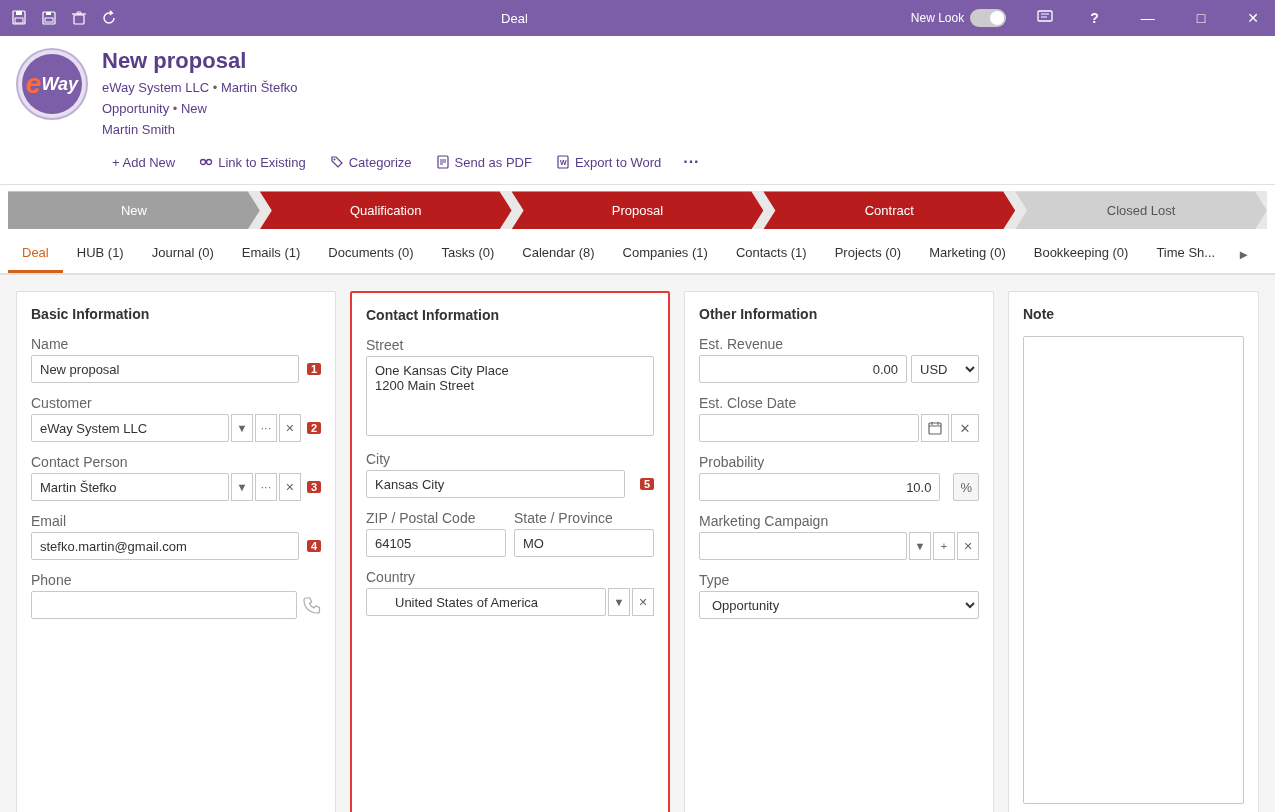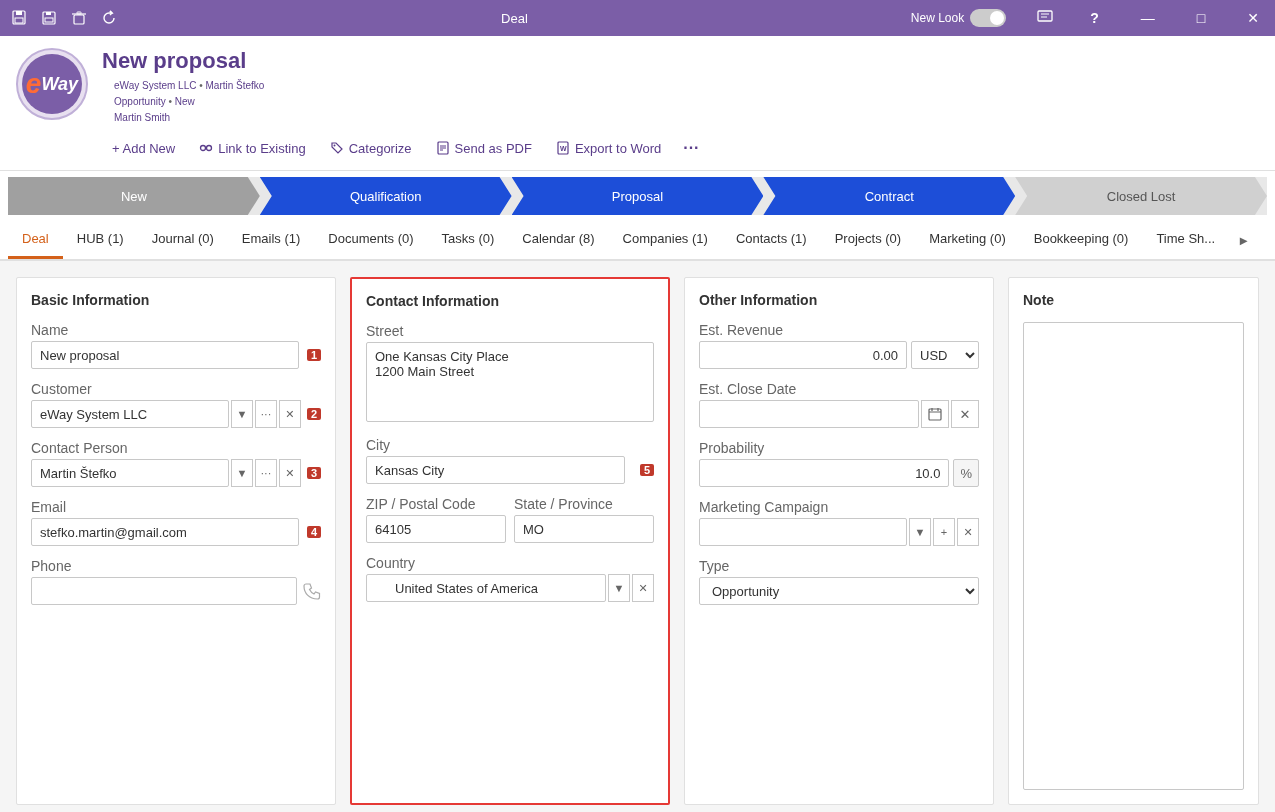--- a/index.html
+++ b/index.html
@@ -39,21 +39,21 @@
     .avatar {
       width: 72px; height: 72px; border-radius: 50%; background: #e8e0f0; border: 2px solid #c0b0d8;
       display: flex; align-items: center; justify-content: center; flex-shrink: 0; cursor: pointer;
     }
     .avatar-inner {
       width: 60px; height: 60px; background: #7b5ea7; border-radius: 50%;
       display: flex; align-items: center; justify-content: center;
     }
     .header-info { flex: 1; }
     .deal-title { font-size: 22px; font-weight: 600; color: #5a3d8a; margin-bottom: 4px; }
-    .header-sub { color: #666; font-size: 10px; line-height: 1.6; margin-left: 12px; }
+    .header-sub { color: #666; font-size: 13px; line-height: 1.6; }
     .header-sub span { color: #5a3d8a; }
 
     
     .toolbar {
       display: flex; align-items: center; gap: 4px; margin-top: 8px; padding-bottom: 8px;
     }
     .toolbar-btn {
       display: flex; align-items: center; gap: 5px; padding: 5px 10px; border: none;
       background: transparent; color: #5a3d8a; cursor: pointer; font-size: 13px; border-radius: 3px;
     }
@@ -63,21 +63,21 @@
       display: flex; height: 38px; background: #e8e8e8; overflow: hidden;
     }
     .pipeline-step {
       flex: 1; display: flex; align-items: center; justify-content: center;
       font-size: 13px; font-weight: 500; position: relative; cursor: pointer;
       clip-path: polygon(0 0, calc(100% - 12px) 0, 100% 50%, calc(100% - 12px) 100%, 0 100%, 12px 50%);
     }
     .pipeline-step:first-child {
       clip-path: polygon(0 0, calc(100% - 12px) 0, 100% 50%, calc(100% - 12px) 100%, 0 100%);
     }
-    .pipeline-step.completed { background: #1d4ed8; color: white; }
+    .pipeline-step.completed { background: #b91c1c; color: white; }
     .pipeline-step.inactive { background: #d0d0d0; color: #555; }
     .pipeline-step.new-step { background: #a0a0a0; color: white; }
 
     
     .tabs {
       display: flex; background: white; border-bottom: 2px solid #e0e0e0;
       padding: 0 8px; overflow: hidden;
     }
     .tab {
       padding: 10px 14px; cursor: pointer; font-size: 13px; color: #333;
@@ -135,21 +135,21 @@
     
     .contact-info { border: 2px solid #e53935 !important; }
 
     
     .field-number-badge {
       display: inline-block; background: #c0392b; color: white; font-size: 11px;
       font-weight: bold; padding: 0 4px; margin-left: 4px; border-radius: 2px;
     }
 
     
-    .prob-row { display: flex; gap: 4px; }
+    .prob-row { display: flex; gap: 13px; }
     .prob-row .field-input { flex: 1; text-align: right; }
     .prob-unit {
       height: 28px; border: 1px solid #c8c8c8; border-radius: 2px; background: #f5f5f5;
       padding: 0 6px; display: flex; align-items: center; font-size: 13px; color: #666;
       white-space: nowrap;
     }
 
     
     .mktg-row { display: flex; gap: 2px; }
     .mktg-row .field-input { flex: 1; }

